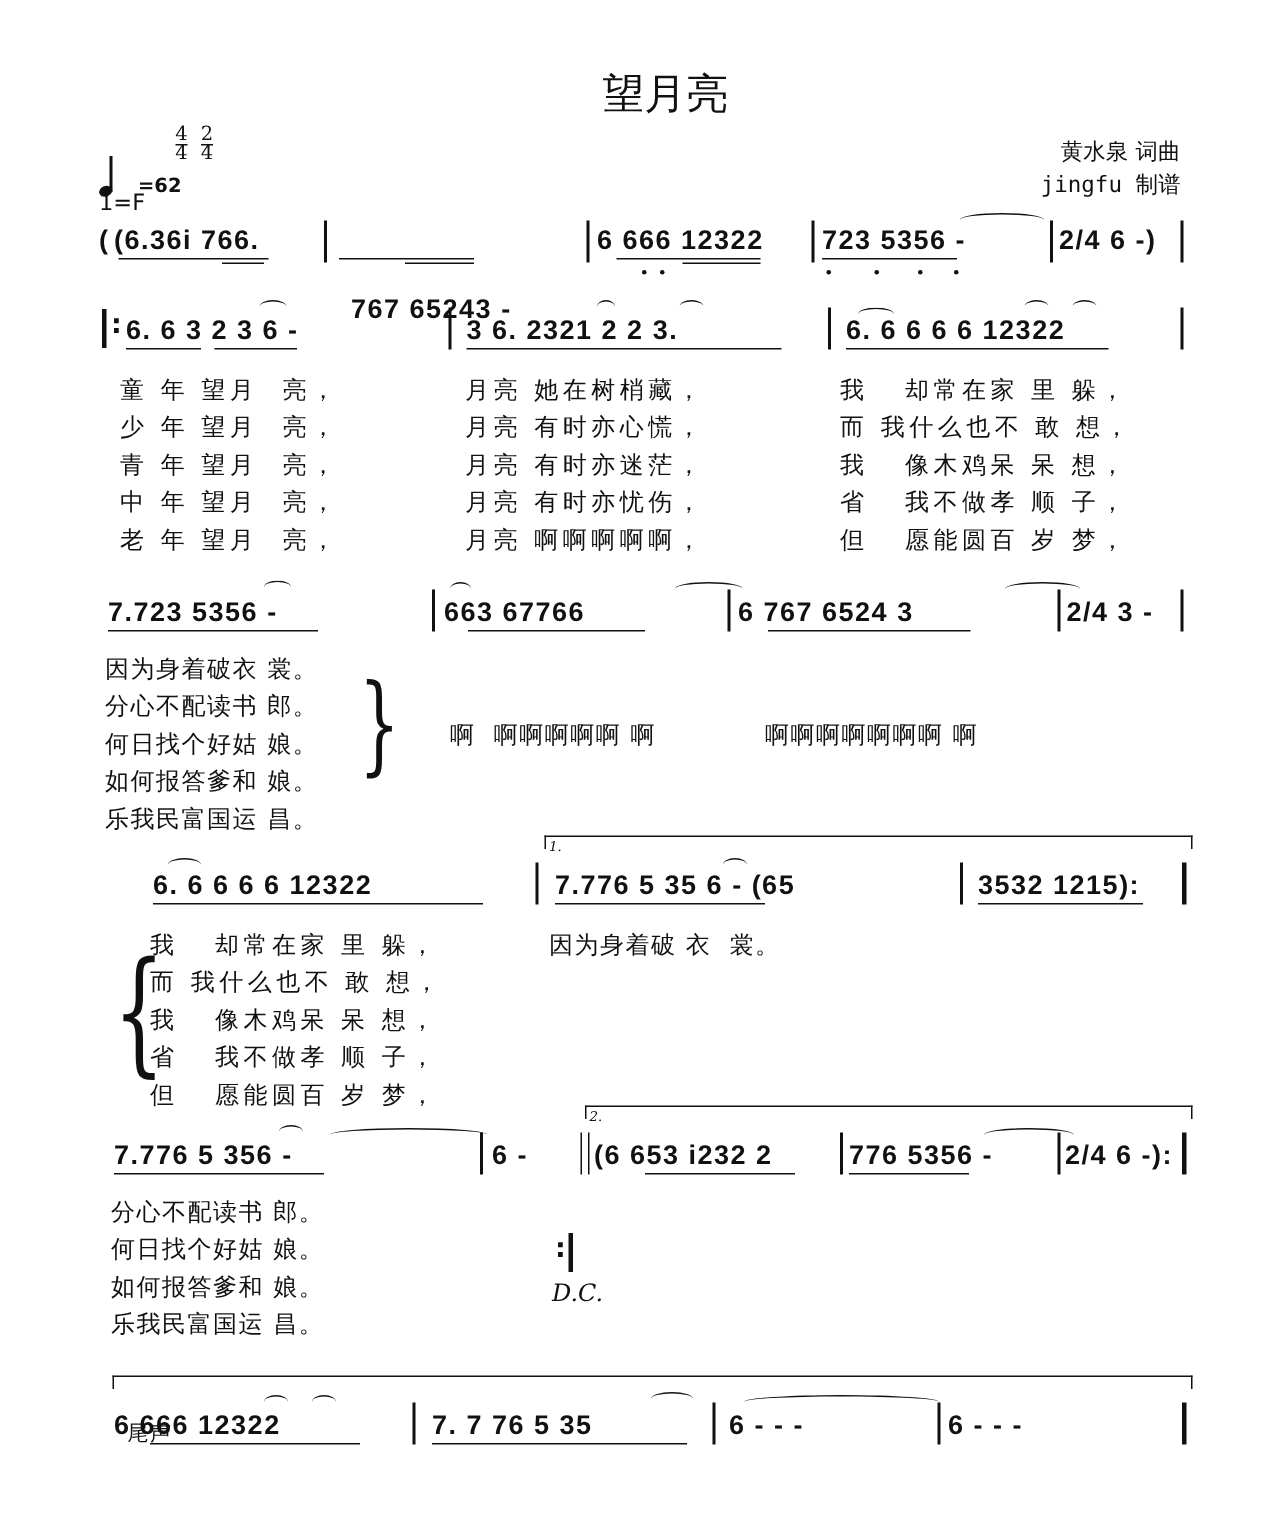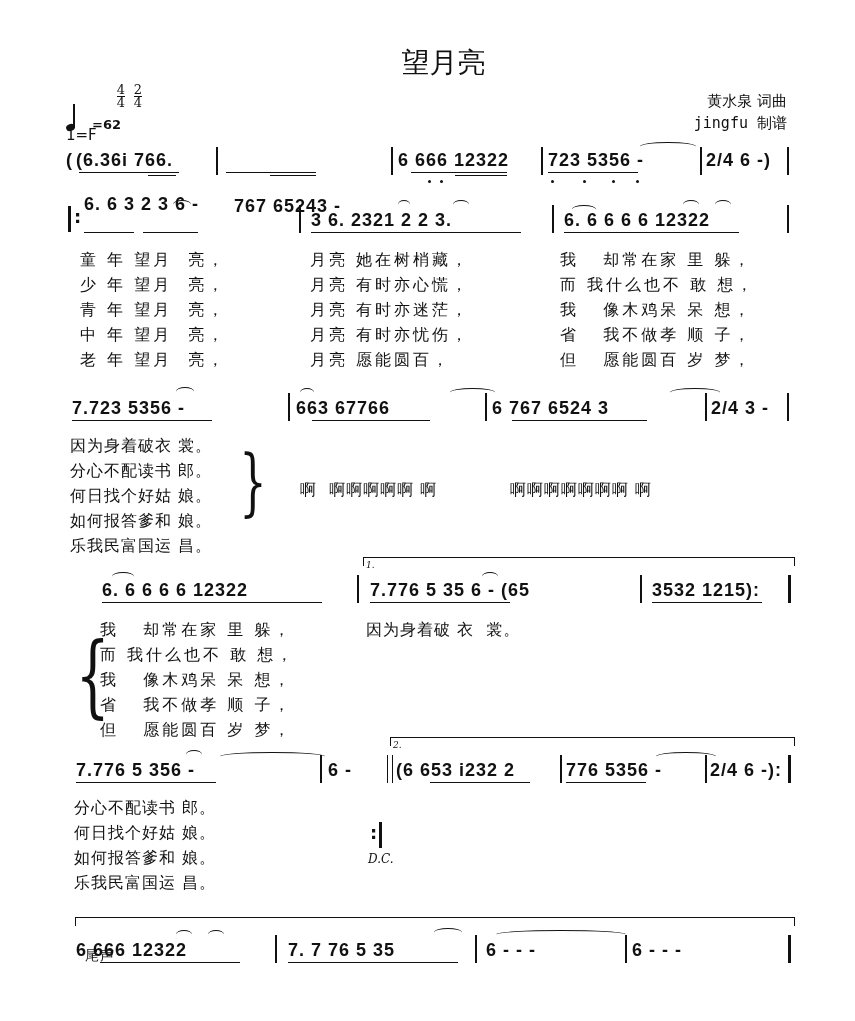--- a/index.html
+++ b/index.html
@@ -21,21 +21,21 @@
   .lyric { font-family:"DejaVu Serif", serif; font-size:16px; letter-spacing:3px; }
   .lyric-small { font-family:"DejaVu Serif", serif; font-size:16px; letter-spacing:1px; }
   .barline { position:absolute; width:1.5px; background:#111; }
   .dbl { position:absolute; width:3px; background:#111; }
   .ul { position:absolute; height:1.3px; background:#111; }
   .dot { position:absolute; width:3px; height:3px; background:#111; border-radius:50%; }
   .bracket { position:absolute; border-top:1.3px solid #111; border-left:1.3px solid #111; border-right:1.3px solid #111; height:8px; }
   .volta { position:absolute; font-family:"DejaVu Serif", serif; font-style:italic; font-size:9px; }
   .slur { position:absolute; border-top:1.3px solid #111; border-radius:50% 50% 0 0; height:8px; }
   .brace { position:absolute; font-family:"DejaVu Serif", serif; color:#111; }
-  .dc { font-family:"DejaVu Serif", serif; font-style:italic; font-size:12px; }
+  .dc { font-family:"DejaVu Serif", serif; font-style:italic; font-size:16px; }
   .repeat-dots { font-weight:bold; font-size:18px; }
 </style>
 </head>
 <body>
 
 <div class="abs title">望月亮</div>
 
 <div class="abs key">1=F</div>
 <div class="ts" style="left:116px;top:84px;">
   <span>4</span>
@@ -78,21 +78,21 @@
     <div class="dot" style="left:612px;top:180px;"></div>
     <div class="dot" style="left:636px;top:180px;"></div>
   <div class="barline" style="left:700px;top:147px;height:28px;"></div>
   <div class="abs notes" style="left:706px;top:150px;">2/4 6 -)</div>
   <div class="barline" style="left:787px;top:147px;height:28px;"></div>
 </div>
 
 <div>
   <div class="dbl" style="left:68px;top:206px;height:26px;"></div>
   <div class="abs repeat-dots" style="left:74px;top:206px;">:</div>
-  <div class="abs notes" style="left:84px;top:194px;text-align:right;">6. 6 3 2 3 6 -</div>
+  <div class="abs notes" style="left:84px;top:210px;text-align:right;">6. 6 3 2 3 6 -</div>
   <div class="slur" style="left:173px;top:200px;width:18px;"></div>
   <div class="ul" style="left:84px;top:232px;width:50px;"></div>
   <div class="ul" style="left:143px;top:232px;width:55px;"></div>
   <div class="barline" style="left:299px;top:205px;height:28px;"></div>
   <div class="abs notes" style="left:311px;top:210px;">3 6. 2321 2 2 3.</div>
   <div class="slur" style="left:398px;top:200px;width:12px;"></div>
   <div class="slur" style="left:453px;top:200px;width:16px;"></div>
   <div class="ul" style="left:311px;top:232px;width:210px;"></div>
   <div class="barline" style="left:552px;top:205px;height:28px;"></div>
   <div class="abs notes" style="left:564px;top:210px;">6. 6 6 6 6 12322</div>
@@ -109,21 +109,21 @@
     <div class="abs lyric" style="left:80px;top:275px;">少 年 望月  亮，</div>
     <div class="abs lyric" style="left:310px;top:275px;">月亮 有时亦心慌，</div>
     <div class="abs lyric" style="left:560px;top:275px;">而 我什么也不 敢 想，</div>
     <div class="abs lyric" style="left:80px;top:300px;">青 年 望月  亮，</div>
     <div class="abs lyric" style="left:310px;top:300px;">月亮 有时亦迷茫，</div>
     <div class="abs lyric" style="left:560px;top:300px;">我   像木鸡呆 呆 想，</div>
     <div class="abs lyric" style="left:80px;top:325px;">中 年 望月  亮，</div>
     <div class="abs lyric" style="left:310px;top:325px;">月亮 有时亦忧伤，</div>
     <div class="abs lyric" style="left:560px;top:325px;">省   我不做孝 顺 子，</div>
     <div class="abs lyric" style="left:80px;top:350px;">老 年 望月  亮，</div>
-    <div class="abs lyric" style="left:310px;top:350px;">月亮 愿能圆百，</div>
+    <div class="abs lyric" style="left:310px;top:350px;">月亮 啊啊啊啊啊，</div>
     <div class="abs lyric" style="left:560px;top:350px;">但   愿能圆百 岁 梦，</div>
   </div>
 </div>
 
 <div>
   <div class="abs notes" style="left:72px;top:398px;">7.723 5356 -</div>
   <div class="slur" style="left:176px;top:387px;width:18px;"></div>
   <div class="ul" style="left:72px;top:420px;width:140px;"></div>
   <div class="barline" style="left:288px;top:393px;height:28px;"></div>
   <div class="abs notes" style="left:296px;top:398px;">663 67766</div>

